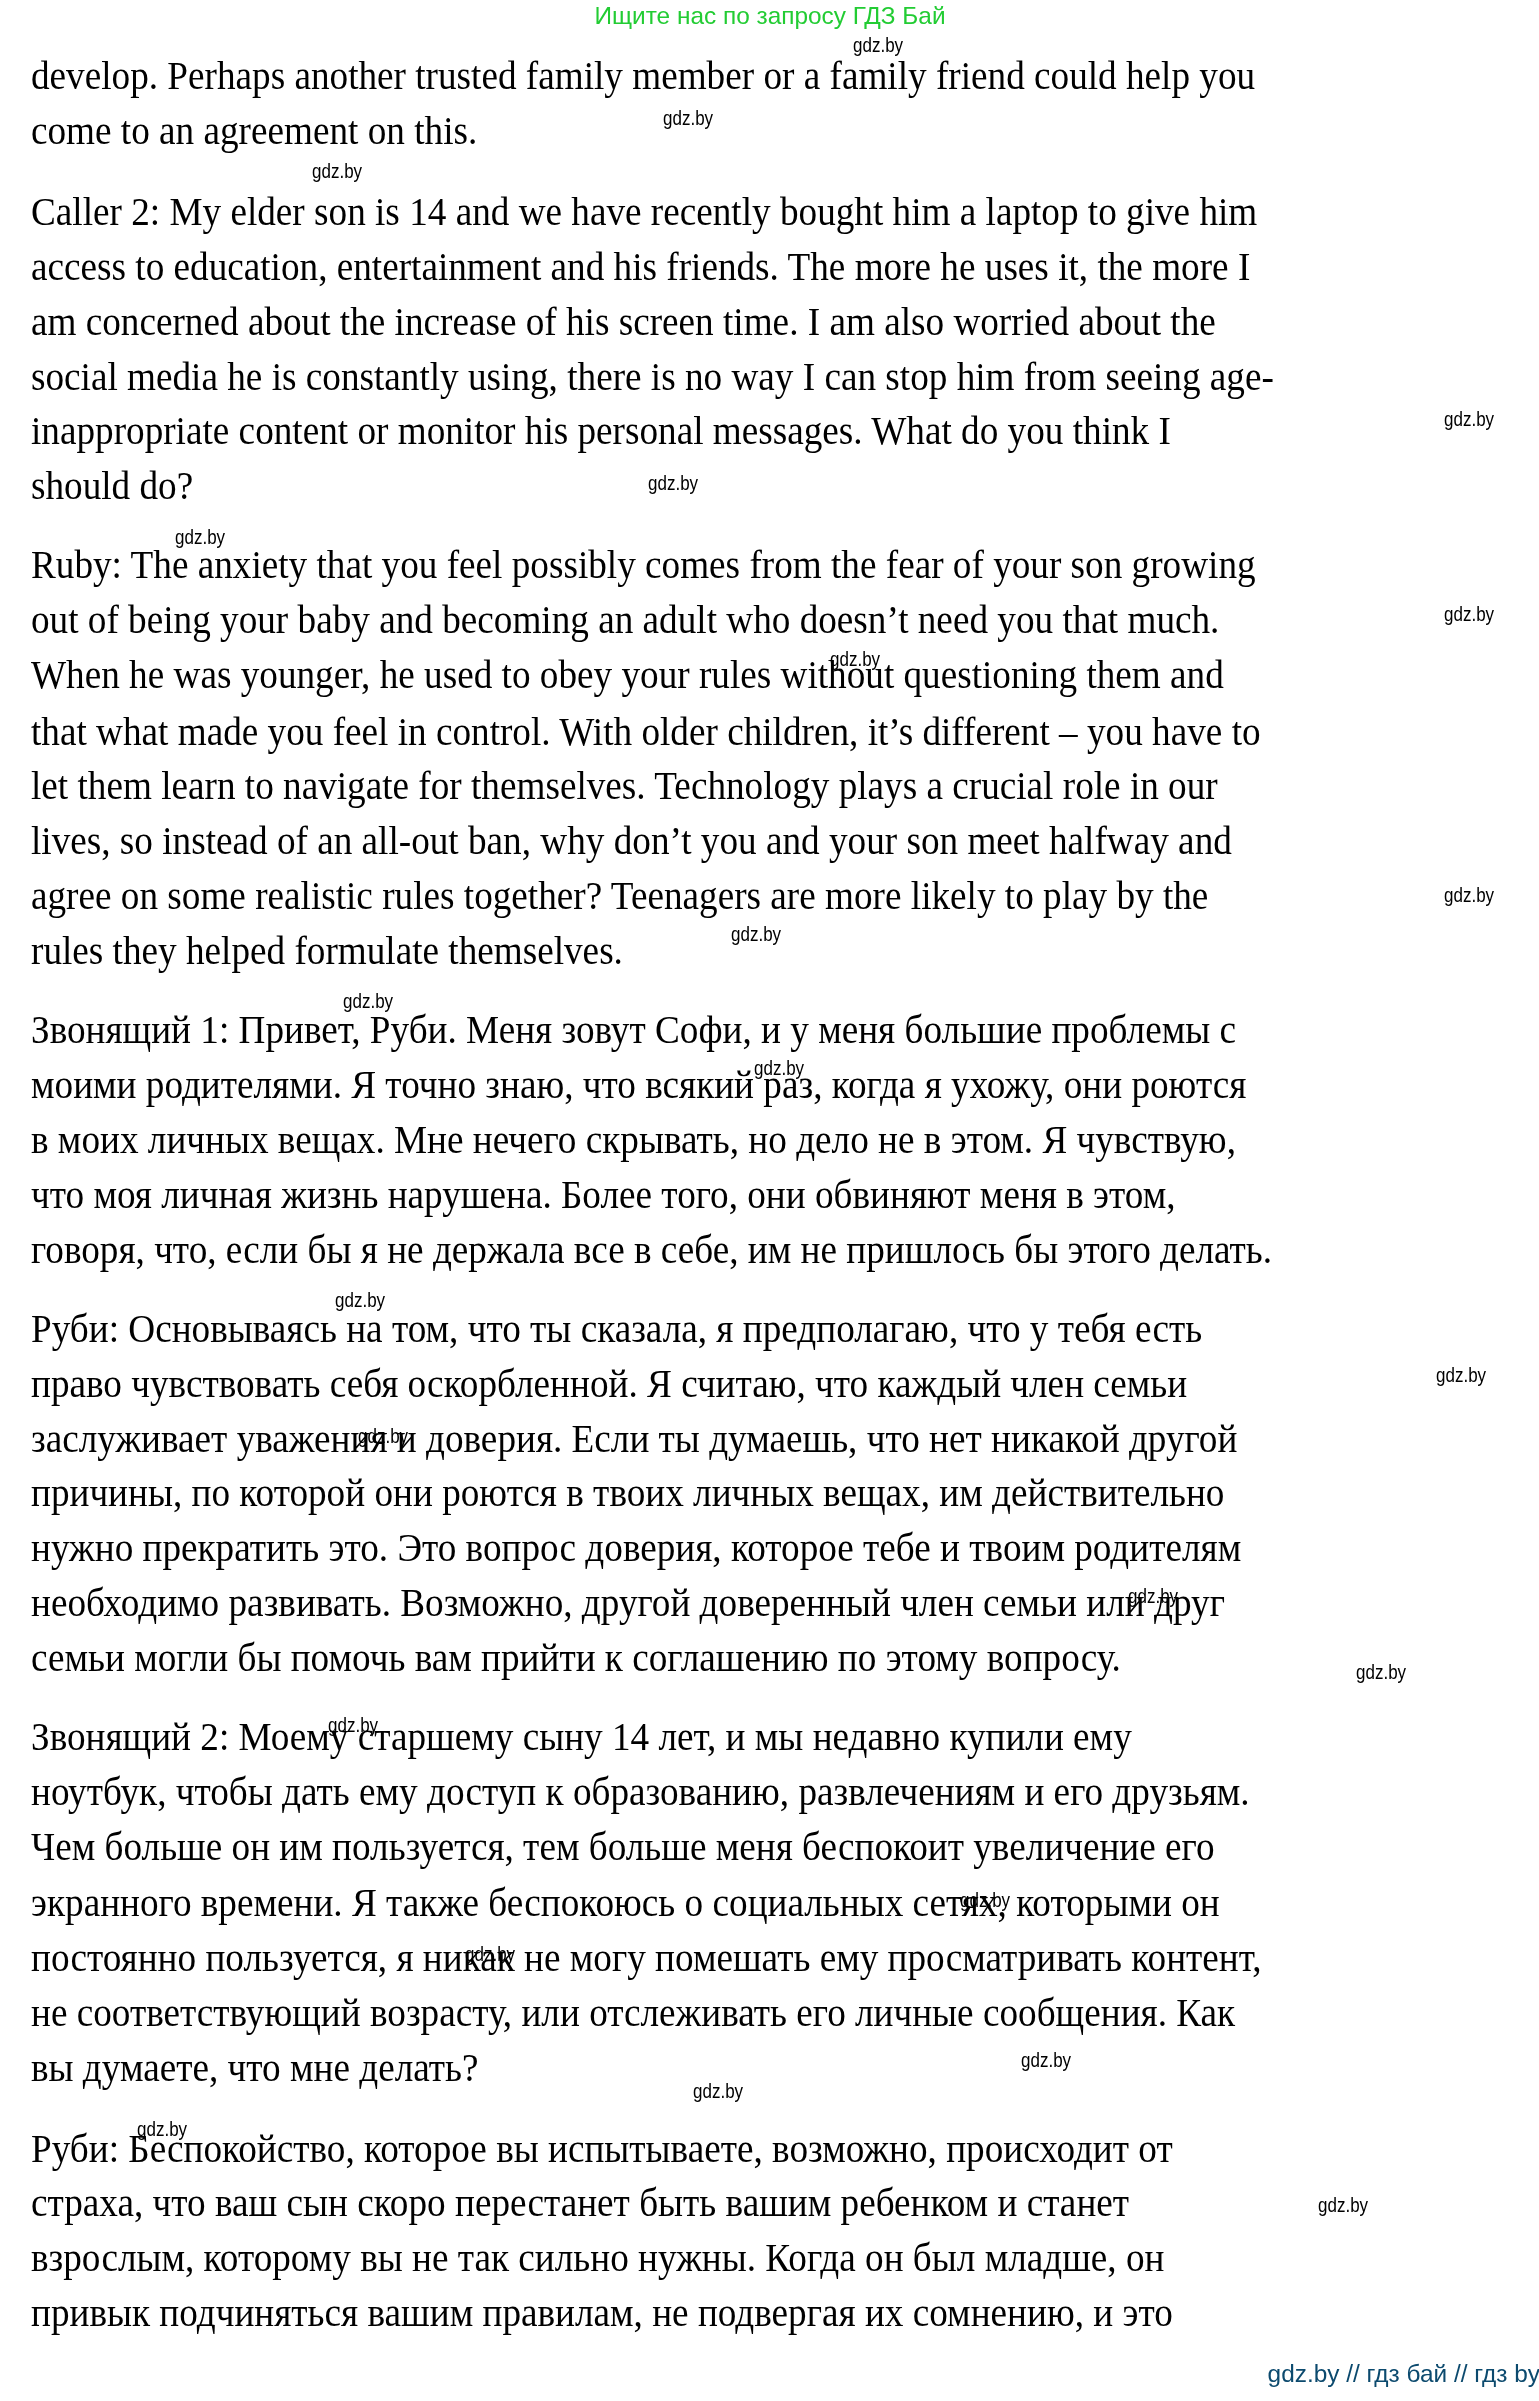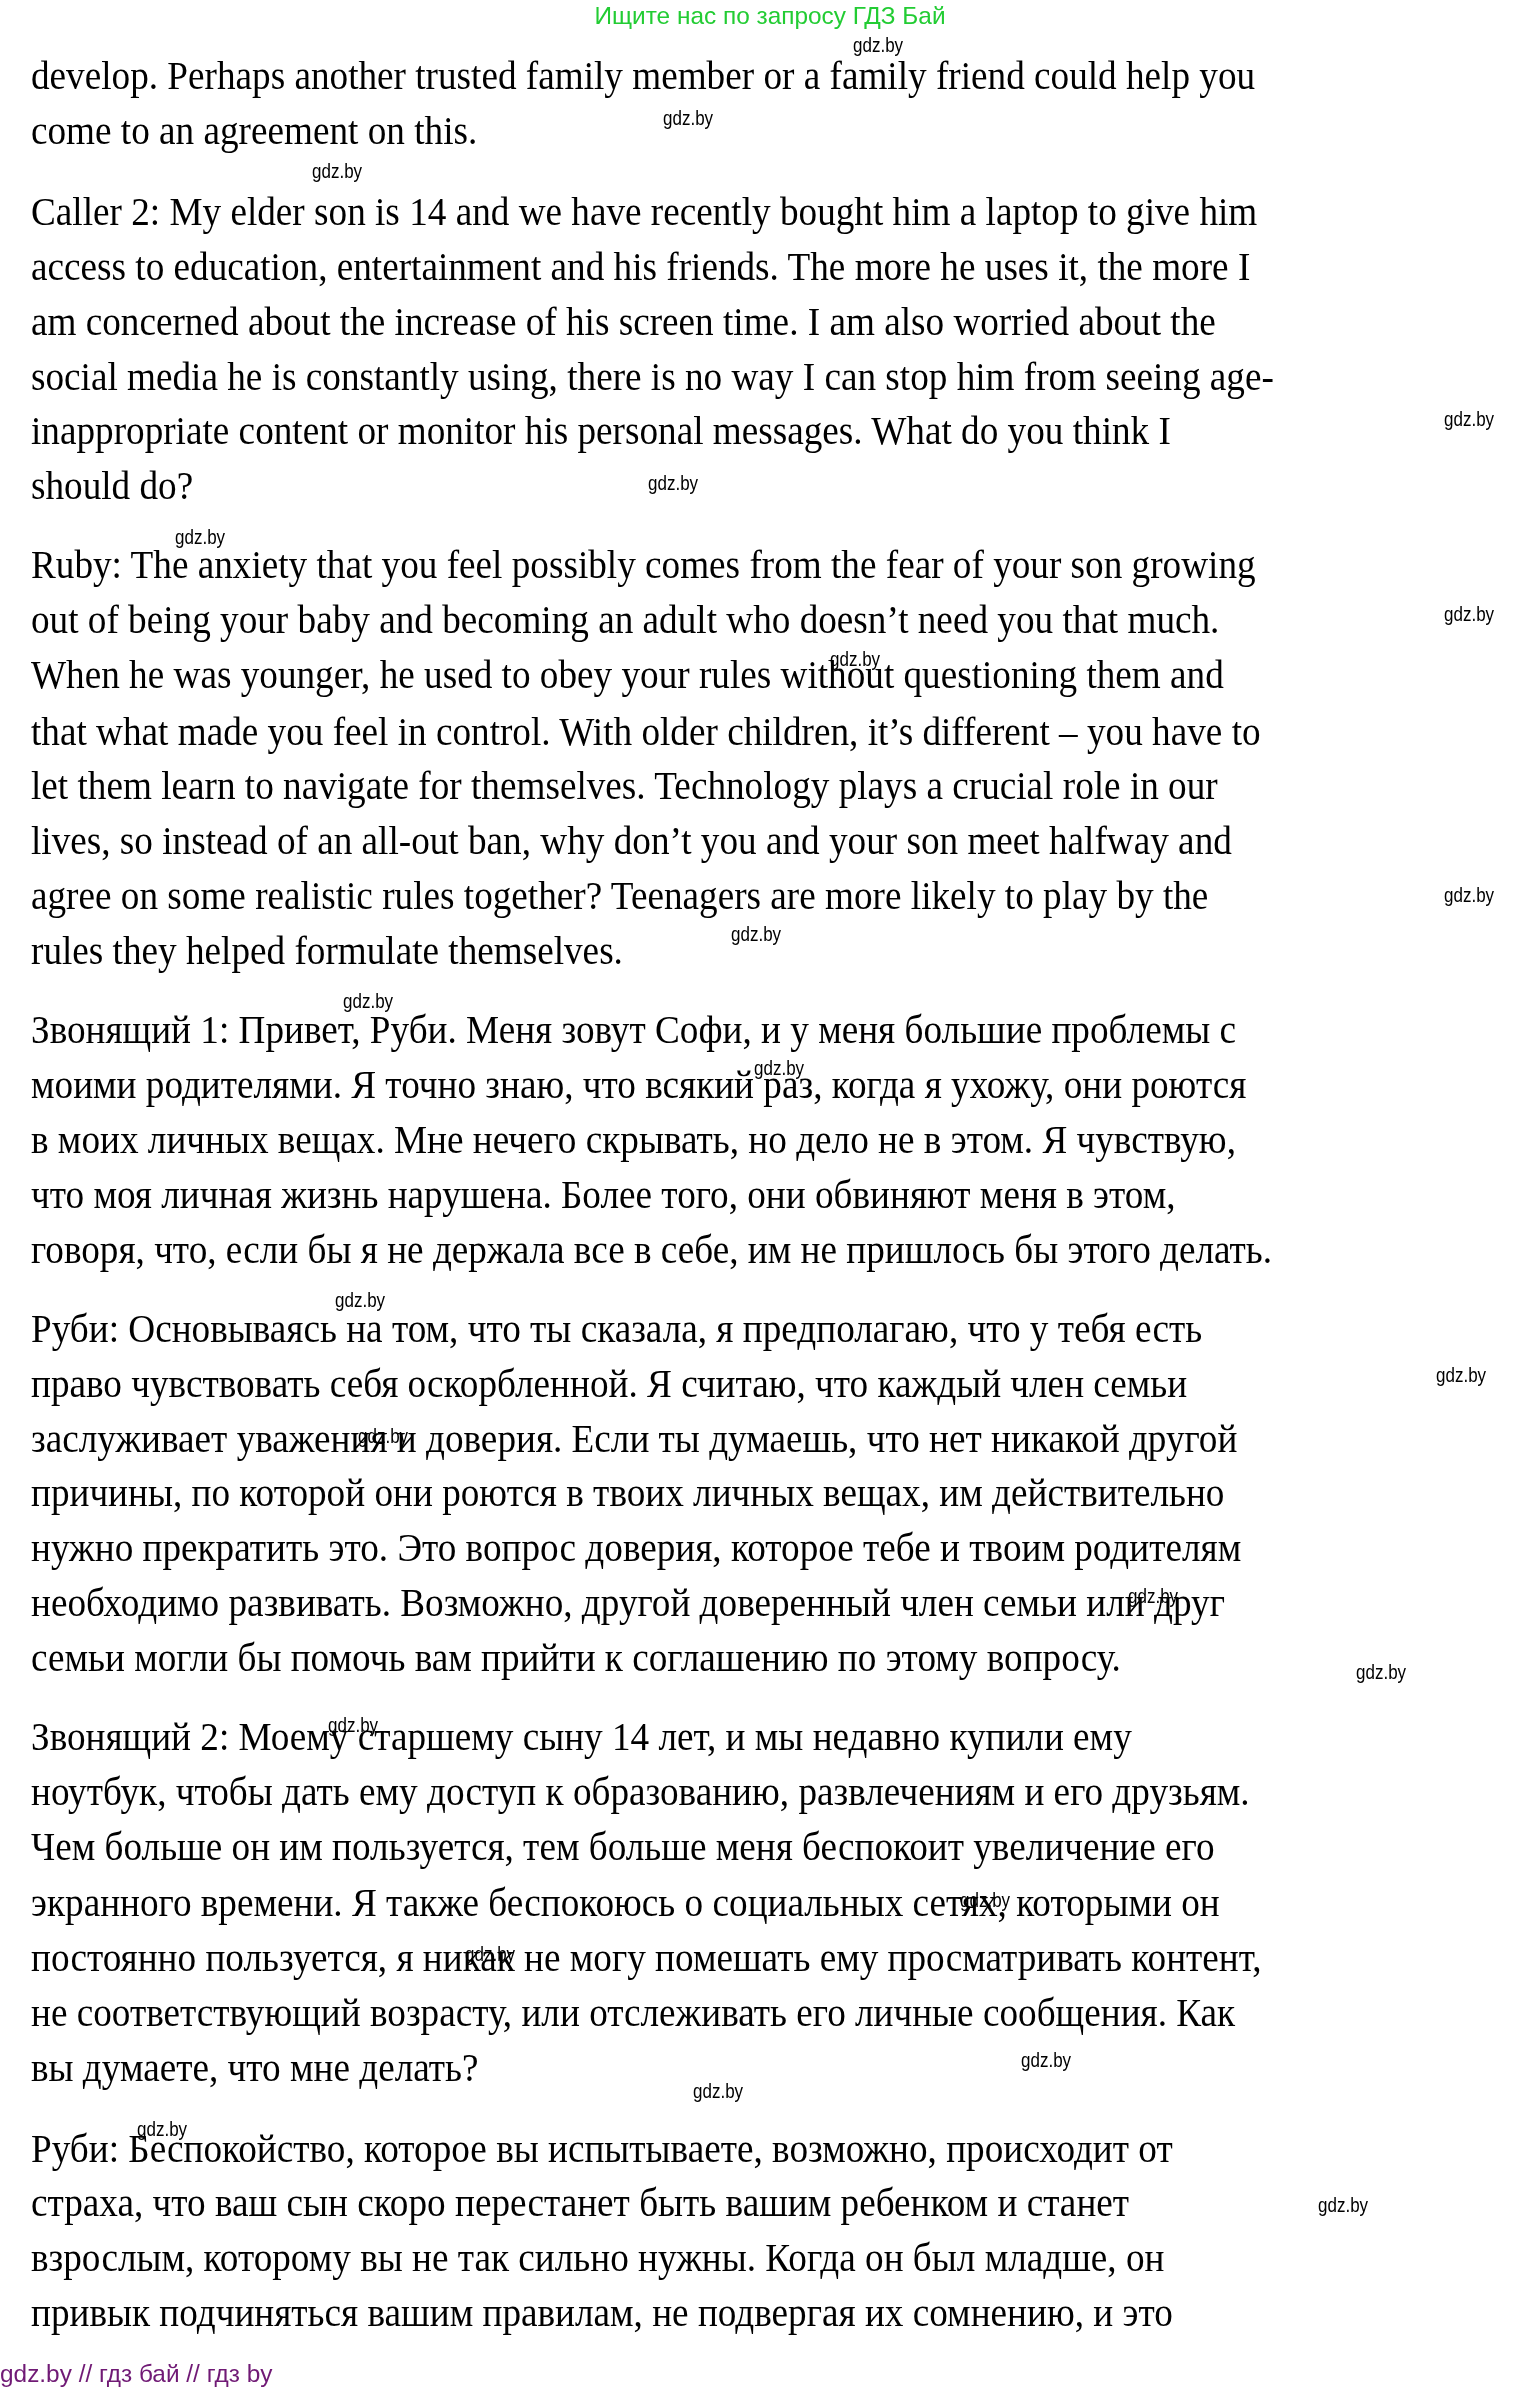--- a/index.html
+++ b/index.html
@@ -1,20 +1,20 @@
 <!DOCTYPE html>
 <html style="font-size:12.2px"><head>
 <meta charset="utf-8">
 <style>
   html, body { margin: 0; padding: 0; background: #ffffff; }
   body { width: 1540px; height: 2401px; position: relative; overflow: hidden; }
   .banner { position: absolute; left: 0; width: 1540px; top: 1.5px; text-align: center;
     font-family: "Liberation Sans", sans-serif; font-size: 24.4px; color: #22cc33; }
-  .footer { position: absolute; left: 0; width: 1540px; top: 2360px; text-align: left;
-    font-family: "Liberation Sans", sans-serif; font-size: 24.4px; color: #701a75; }
+  .footer { position: absolute; left: 0; width: 1540px; top: 2360px; text-align: right;
+    font-family: "Liberation Sans", sans-serif; font-size: 24.4px; color: #0c4a6e; }
   .line { position: absolute; left: 30.5px; white-space: nowrap;
     font-family: "Liberation Serif", serif; font-size: 40px; color: #000; line-height: 46px;
     transform-origin: left center; transform: scaleX(0.93); }
   .wm { position: absolute; font-family: "Liberation Sans", sans-serif; font-size: 20px;
     color: #000; white-space: nowrap; transform: scaleX(0.85); transform-origin: left top; }
 </style>
 </head>
 <body>
 
 <div class="banner">Ищите нас по запросу ГДЗ Бай</div>

